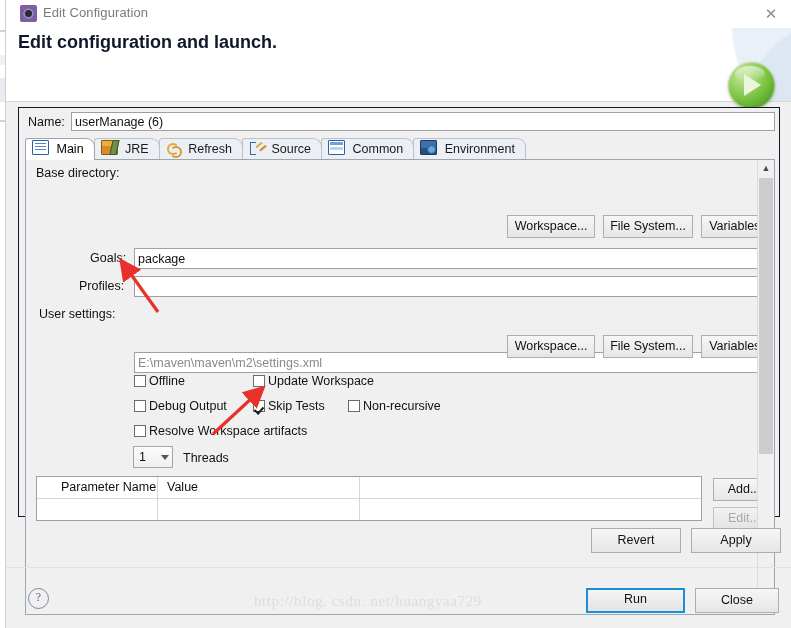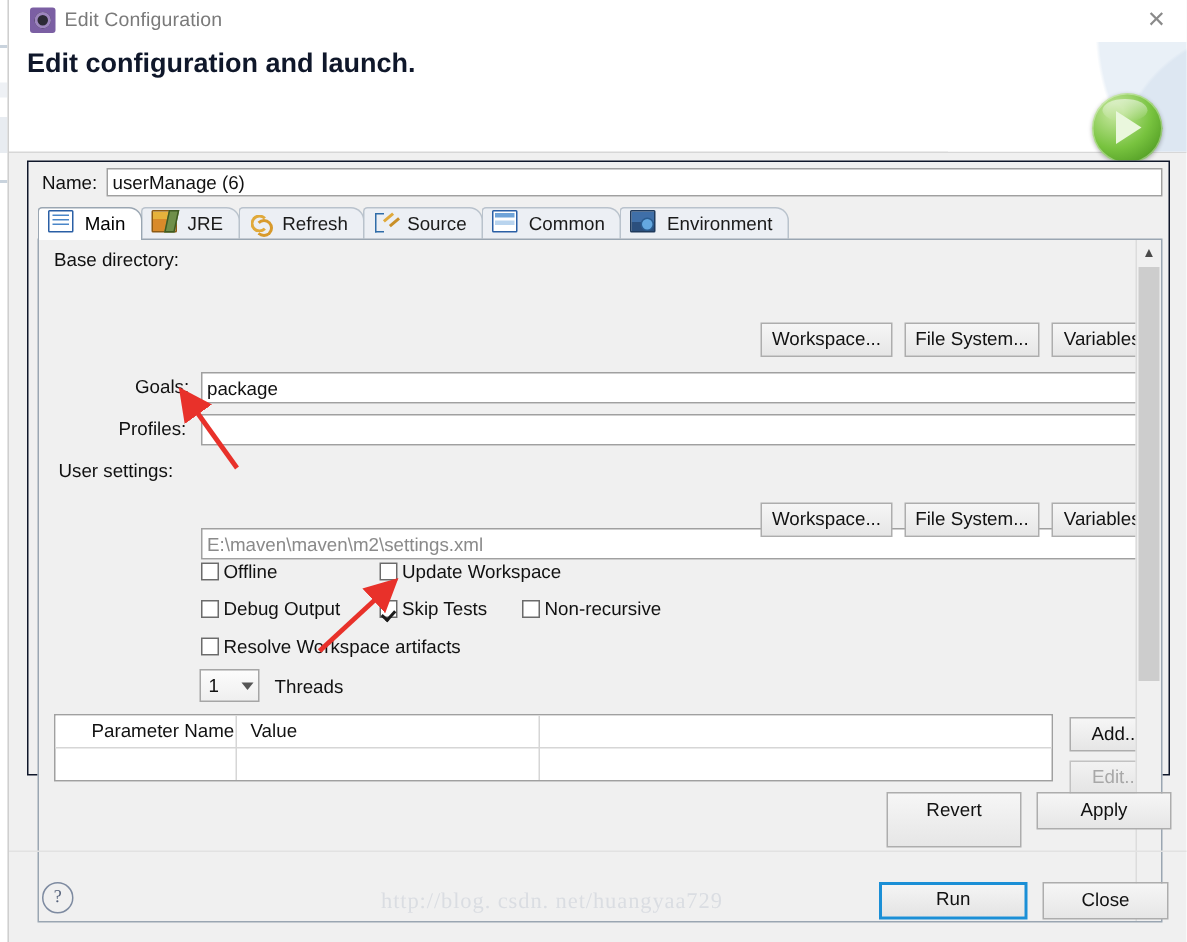--- a/index.html
+++ b/index.html
@@ -621,21 +621,21 @@
 
       <div class="vscroll">
         <div class="arrow up">▲</div>
         <div class="thumb" style="top:18px; height:276px;"></div>
         <div class="arrow down">▼</div>
       </div>
     </div>
   </div>
 
   <div class="bottom-bar">
-    <div class="btn" style="left:573px; top:8px; width:90px; height:37px; line-height:23px;">Revert</div>
+    <div class="btn" style="left:573px; top:8px; width:90px; height:25px; line-height:23px;">Revert</div>
     <div class="btn" style="left:673px; top:8px; width:90px; height:25px; line-height:23px;">Apply</div>
   </div>
 
   <div class="footer-sep"></div>
 
   <div class="help-btn">?</div>
   <div class="watermark">http://blog. csdn. net/huangyaa729</div>
 
   <div class="btn" style="left:689px; top:588px; width:84px; height:25px; line-height:23px;">Close</div>
   <div class="btn btn-primary" style="left:580px; top:588px; width:99px; height:25px;">Run</div>

